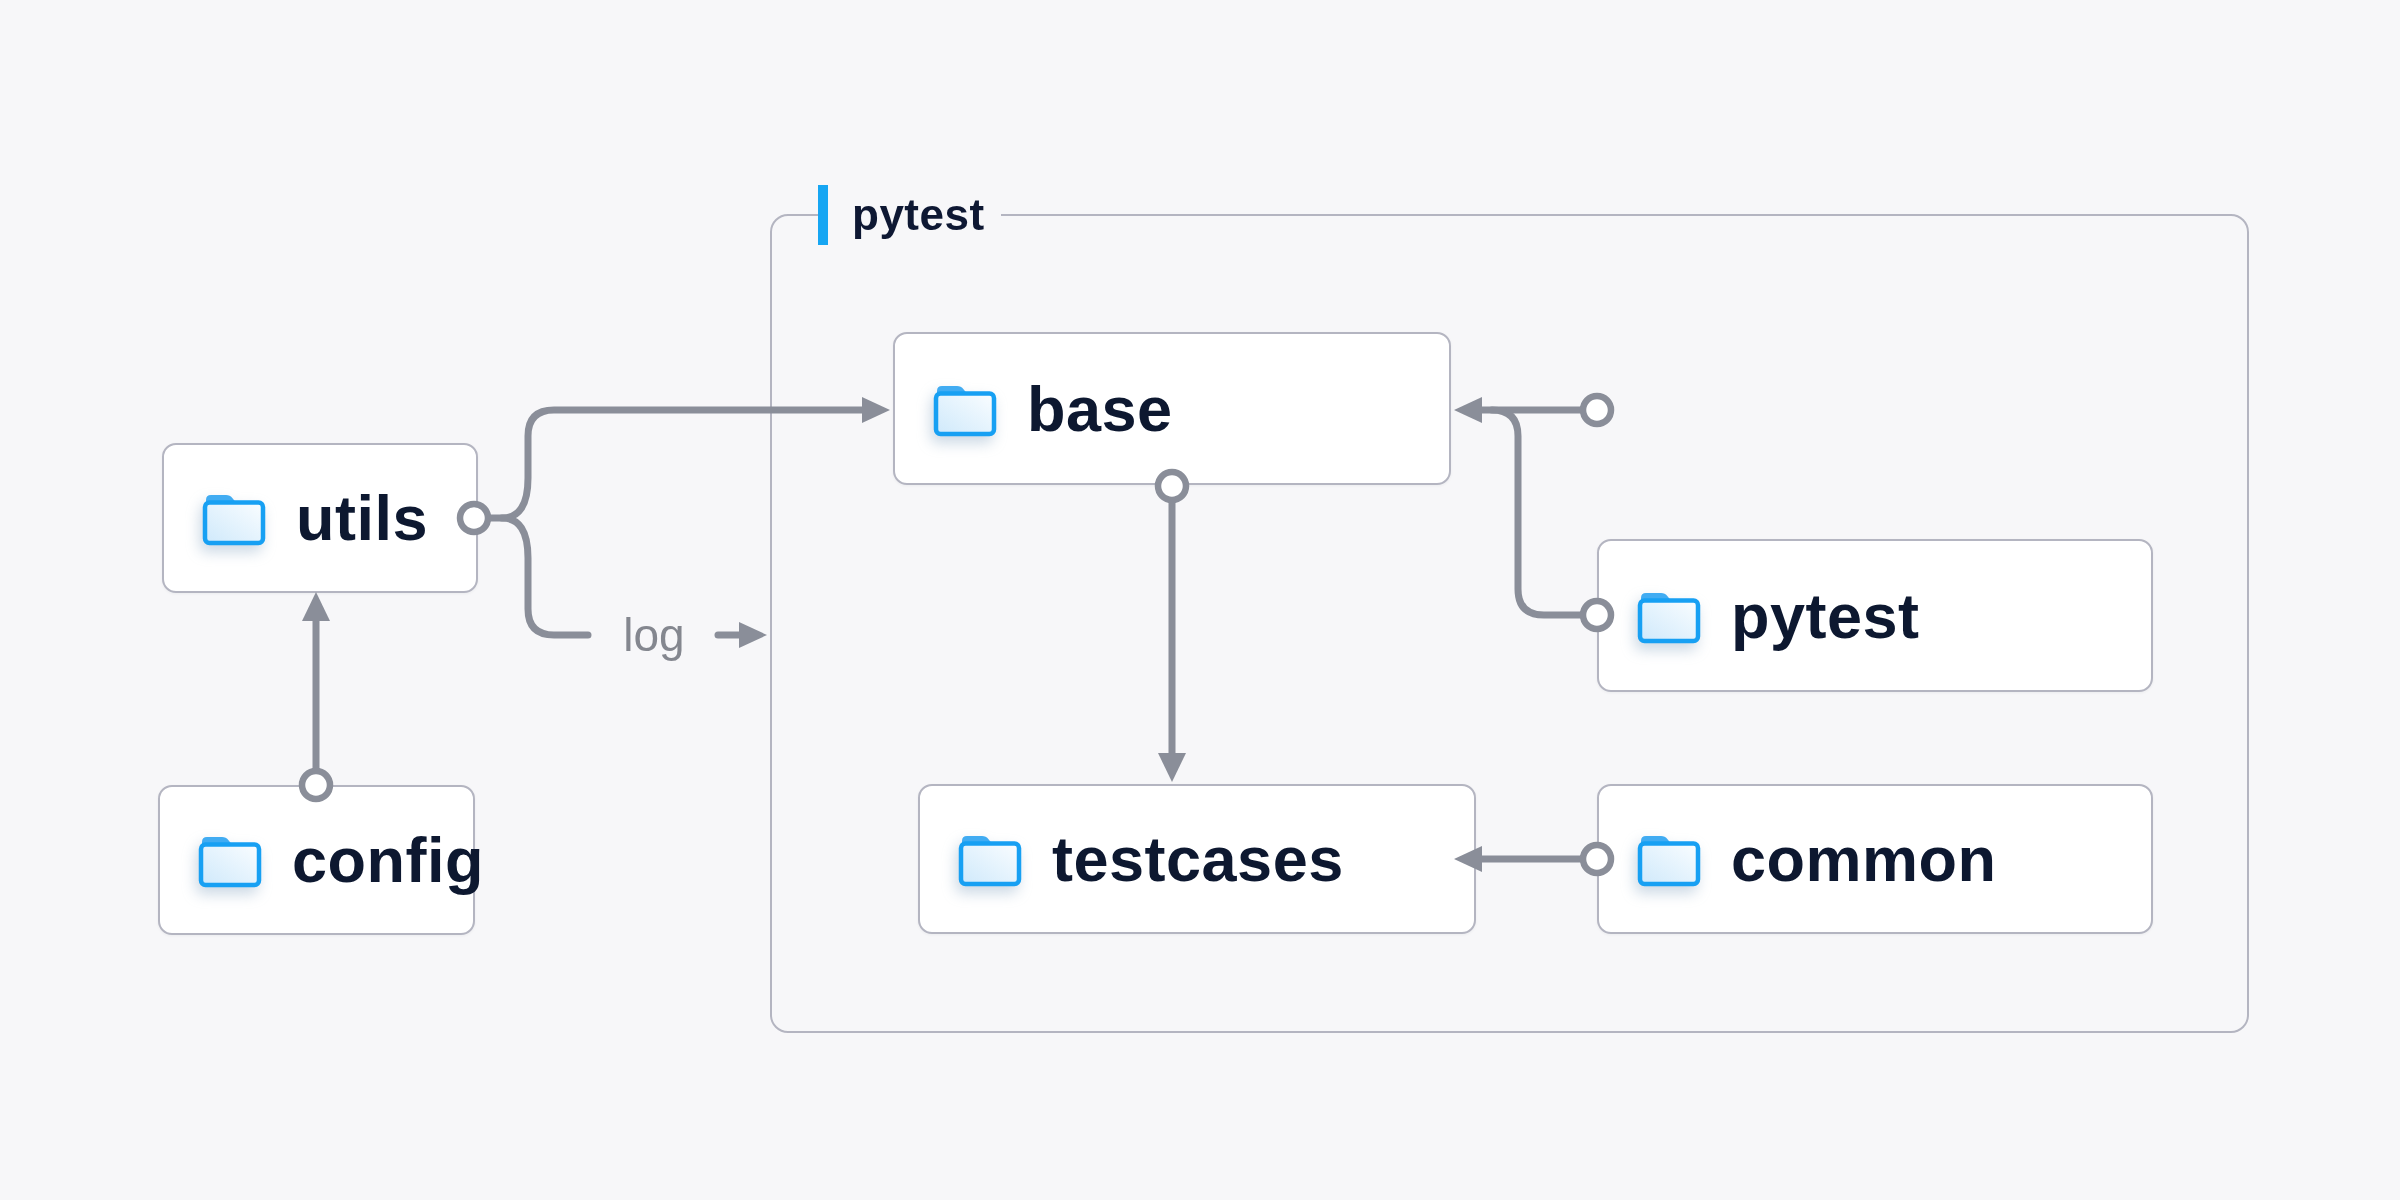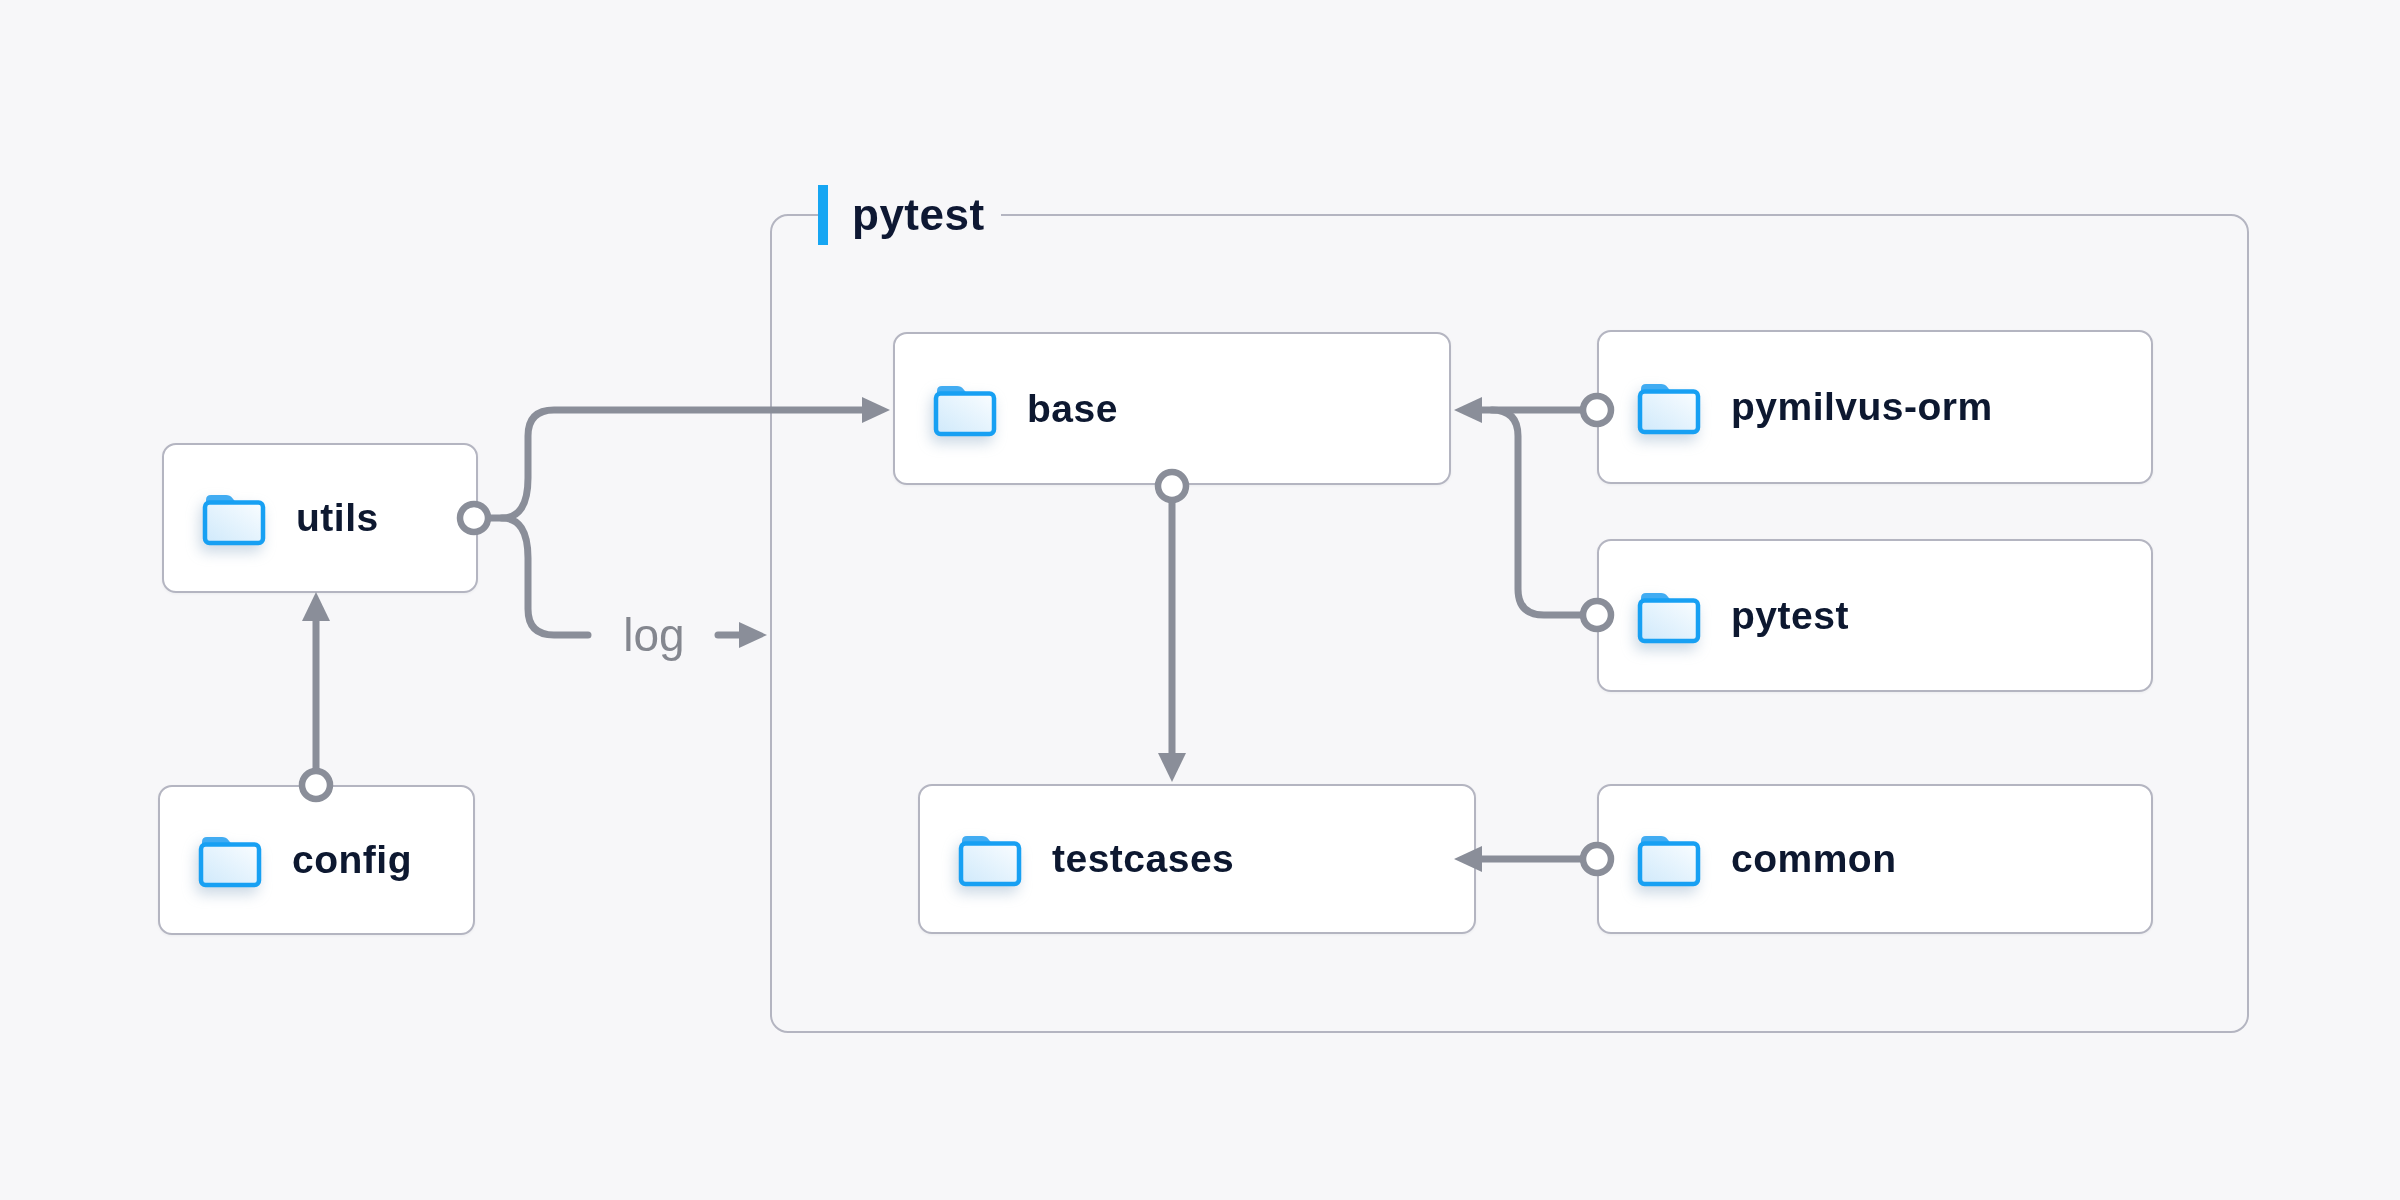--- a/index.html
+++ b/index.html
@@ -33,21 +33,21 @@
   
   .node {
     position: absolute;
     background: #ffffff;
     border: 2.5px solid #b4b5c1; border-radius: 14px;
     display: flex; align-items: center;
     padding-left: 38px; box-sizing: border-box;
     box-shadow: 0 1px 3px rgba(20,30,60,0.05);
   }
   .node .label {
-    font-size: 39px; font-weight: 700; color: #0d1830;
+    font-size: 63px; font-weight: 700; color: #0d1830;
     margin-left: 30px; letter-spacing: 0.5px;
   }
   .folder {
     width: 64px; height: 56px; flex: 0 0 auto;
     filter: drop-shadow(-3px 7px 7px rgba(110,145,180,0.35));
   }
 
   #node-utils     { left: 162px;  top: 443px; width: 316px; height: 150px; }
   #node-config    { left: 158px;  top: 785px; width: 317px; height: 150px; }
   #node-base      { left: 893px;  top: 332px; width: 558px; height: 153px; }
@@ -111,26 +111,20 @@
     <span class="label">config</span>
   </div>
 
   <div class="node" id="node-base">
     <svg class="folder">
         <use href="#folder-sym"></use>
       </svg>
     <span class="label">base</span>
   </div>
 
-  <div class="node" id="node-pymilvus">
-    <svg class="folder">
-        <use href="#folder-sym"></use>
-      </svg>
-    <span class="label">pymilvus-orm</span>
-  </div>
 
   <div class="node" id="node-check">
     <svg class="folder">
         <use href="#folder-sym"></use>
       </svg>
     <span class="label">pytest</span>
   </div>
 
   <div class="node" id="node-testcases">
     <svg class="folder">

